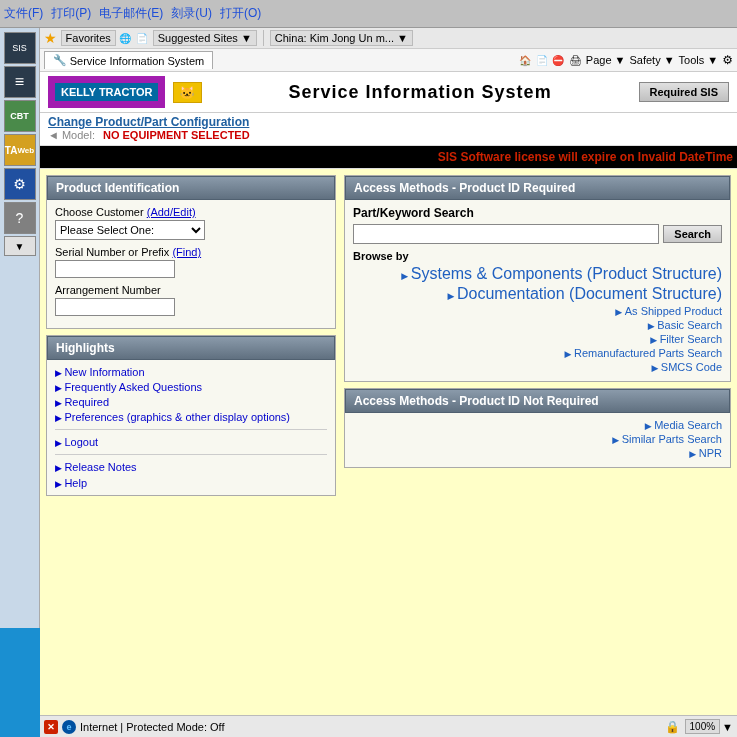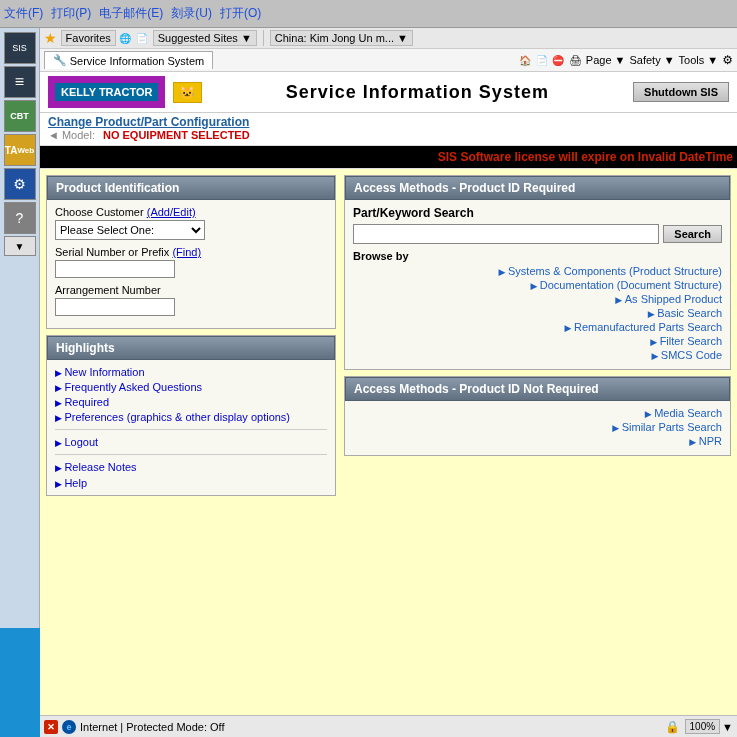--- a/index.html
+++ b/index.html
@@ -373,21 +373,21 @@
     }
     .browse-label {
       font-size: 11px;
       font-weight: bold;
       color: #000;
       margin-bottom: 3px;
     }
     .access-link {
       display: block;
       color: #2060c0;
-      font-size: 11px;
+      font-size: 16px;
       cursor: pointer;
       margin-bottom: 2px;
       text-align: right;
     }
     .access-link:before { content: '▶ '; color: #2060c0; font-size: 9px; }
 
     
     .right-links {
       text-align: right;
     }
@@ -524,21 +524,21 @@
     <span class="toolbar-btn">Tools ▼</span>
     <span style="font-size:12px;">⚙</span>
   </div>
 
   <div class="sis-header">
     <div class="logo-area">
       <div class="kelly-logo">KELLY TRACTOR</div>
       <div class="cat-logo">🐱</div>
     </div>
     <div class="sis-title">Service Information System</div>
-    <button class="shutdown-btn">Shutdown SIS</button>
+    <button class="shutdown-btn">Required SIS</button>
   </div>
 
   <div class="product-config">
     <span class="title">Change Product/Part Configuration</span>
     <div class="model-line">
       <span class="arrow">◄ Model:</span>
       <span class="model-label"></span>
       <span class="model-value">NO EQUIPMENT SELECTED</span>
     </div>
   </div>
@@ -601,22 +601,22 @@
           <div class="search-row">
             <input type="text" class="search-input" style="">
             <button class="search-btn">Search</button>
           </div>
           <div class="browse-label">Browse by</div>
           <a class="access-link">Systems &amp; Components (Product Structure)</a>
           <a class="access-link">Documentation (Document Structure)</a>
           <div class="right-links">
             <a class="right-link">As Shipped Product</a>
             <a class="right-link">Basic Search</a>
+            <a class="right-link">Filter Search</a>
             <a class="right-link">Remanufactured Parts Search</a>
-            <a class="right-link">Filter Search</a>
             <a class="right-link">SMCS Code</a>
           </div>
         </div>
       </div>
 
       <div class="access-not-req">
         <div class="section-header">Access Methods - Product ID Not Required</div>
         <div class="access-not-req-body">
           <div class="right-links">
             <a class="right-link">Media Search</a>

